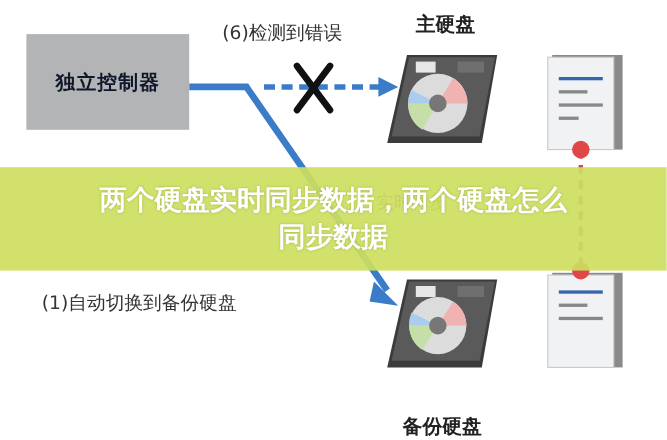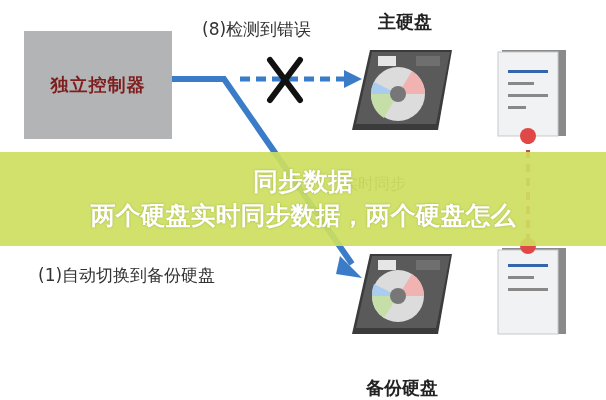--- a/index.html
+++ b/index.html
@@ -1,18 +1,18 @@
 <!DOCTYPE html>
 <html><head>
 <meta charset="utf-8">
 <style>
   html, body { margin:0; padding:0; }
   body { width:606px; height:400px; position:relative; overflow:hidden; background:#ffffff; font-family:"DejaVu Sans", sans-serif; }
   .abs { position:absolute; }
-  .controller { left:24px; top:31px; width:148px; height:108px; background:#b3b4b6; color:#7f1d1d; font-size:18px; font-weight:bold; display:flex; align-items:center; justify-content:center; letter-spacing:1px; }
+  .controller { left:24px; top:31px; width:148px; height:87px; background:#b3b4b6; color:#0f172a; font-size:18px; font-weight:bold; display:flex; align-items:center; justify-content:center; letter-spacing:1px; }
   .step-label { color:#333333; font-size:17px; white-space:nowrap; }
   .disk-label { color:#222222; font-size:18px; font-weight:bold; white-space:nowrap;text-align:center; }
   .hidden-label { color:#555555; font-size:16px; white-space:nowrap; }
   .banner { left:0; top:152px; width:606px; height:94px; background:rgba(205,222,95,0.92); display:flex; flex-direction:column; align-items:center; justify-content:center; }
   .banner-line { color:#ffffff; font-size:25px; font-weight:bold; line-height:34px; text-shadow:0 0 2px rgba(120,140,30,0.6); white-space:nowrap; }
   svg { position:absolute; left:0; top:0; }
 </style>
 </head>
 <body>
 
@@ -70,24 +70,24 @@
     <rect x="10" y="40" width="40" height="3" fill="#888"></rect>
   </g>
 
   <line x1="528" y1="136" x2="528" y2="246" stroke="#cf4a4a" stroke-width="4" stroke-dasharray="8,6"></line>
   <circle cx="528" cy="136" r="8" fill="#e04848"></circle>
   <circle cx="528" cy="246" r="8" fill="#e04848"></circle>
 </svg>
 
 <div class="abs controller">独立控制器</div>
 
-<div class="abs step-label" style="left:202px; top:18px;">(8)检测到错误</div>
+<div class="abs step-label" style="left:202px; top:18px;">(6)检测到错误</div>
 <div class="abs step-label" style="left:38px; top:264px;">(1)自动切换到备份硬盘</div>
 
 <div class="abs disk-label" style="left:378px; top:10px;">主硬盘</div>
 <div class="abs disk-label" style="left:366px; top:348px;margin-top:28px;">备份硬盘</div>
 
 <div class="abs hidden-label" style="left:342px; top:174px;">实时同步</div>
 
 <div class="abs banner">
+  <div class="banner-line">两个硬盘实时同步数据，两个硬盘怎么</div>
   <div class="banner-line">同步数据</div>
-  <div class="banner-line">两个硬盘实时同步数据，两个硬盘怎么</div>
 </div>
 
 </body></html>

